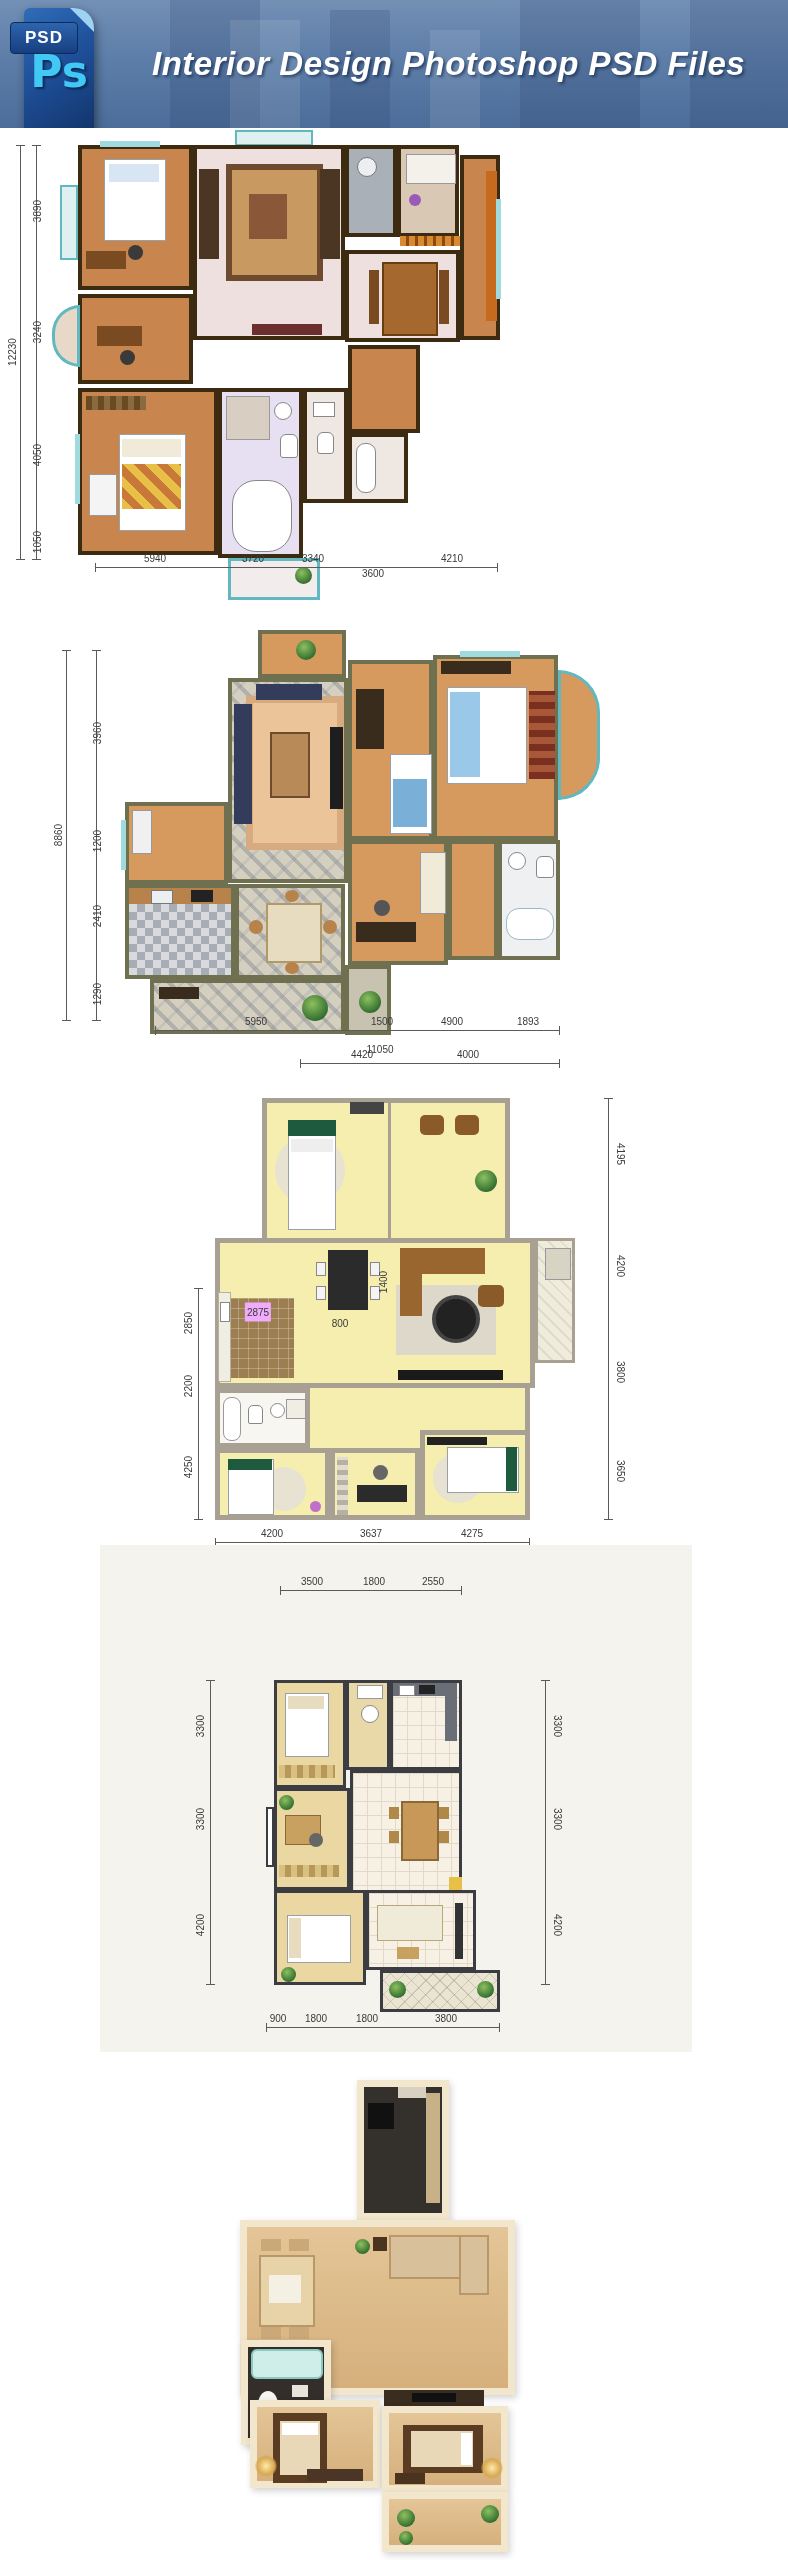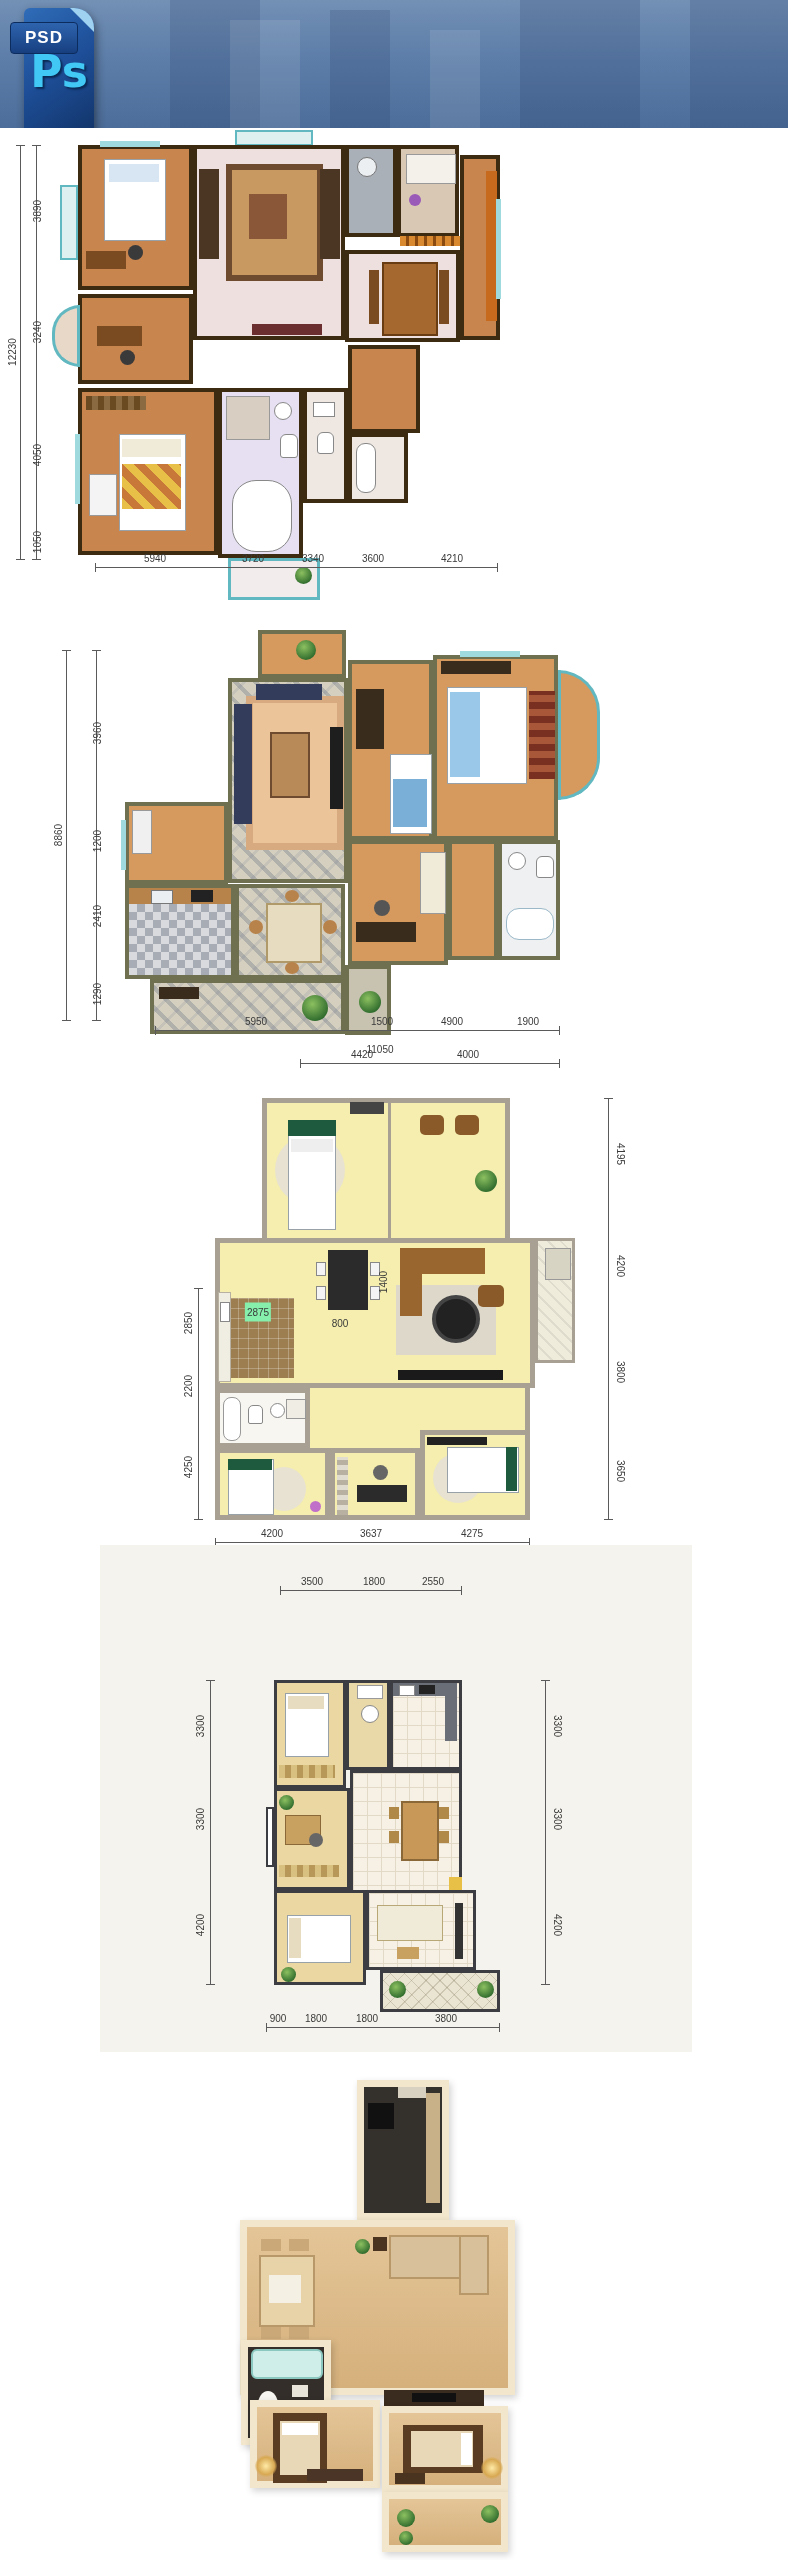--- a/index.html
+++ b/index.html
@@ -74,20 +74,21 @@
   <div class="ph" style="left:330px;top:10px;width:60px;height:118px"></div>
   <div class="ph" style="left:520px;top:0;width:120px;height:128px"></div>
   <div class="ph" style="left:690px;top:0;width:98px;height:128px"></div>
   <div class="ph2" style="left:230px;top:20px;width:70px;height:108px"></div>
   <div class="ph2" style="left:430px;top:30px;width:50px;height:98px"></div>
   <div class="psd-page">
     <div class="psd-fold"></div>
     <div class="psd-tab">PSD</div>
     <div class="psd-ps">Ps</div>
   </div>
+  <div class="banner-title">Interior Design Photoshop PSD Files</div>
 </header>
 
 <section style="left:0;top:130px;width:788px;height:500px">
 
   <div class="room" style="left:235px;top:0;width:78px;height:16px;background:#dff0f0;border:2px solid #62b8c0"></div>
   <div class="room" style="left:60px;top:55px;width:18px;height:75px;background:#dff0f0;border:2px solid #62b8c0"></div>
   <div class="room" style="left:78px;top:15px;width:115px;height:145px;background:#c9854e;border:4px solid #3c2b10">
     <div class="abs" style="left:22px;top:10px;width:60px;height:80px;background:#fff;border:1px solid #98a0a8"></div>
     <div class="abs" style="left:27px;top:15px;width:50px;height:18px;background:#d7e6f2"></div>
     <div class="abs" style="left:4px;top:102px;width:40px;height:18px;background:#7a4a20"></div>
@@ -153,21 +154,21 @@
   <div class="vl" style="left:36px;top:15px;height:415px"></div>
   <div class="dim v" style="left:12px;top:222px">12230</div>
   <div class="dim v" style="left:37px;top:81px">3890</div>
   <div class="dim v" style="left:37px;top:202px">3240</div>
   <div class="dim v" style="left:37px;top:325px">4050</div>
   <div class="dim v" style="left:37px;top:412px">1050</div>
   <div class="hl" style="left:95px;top:437px;width:403px"></div>
   <div class="dim" style="left:155px;top:428px">5940</div>
   <div class="dim" style="left:253px;top:428px">3720</div>
   <div class="dim" style="left:313px;top:428px">3340</div>
-  <div class="dim" style="left:373px;top:428px">3600</div>
+  <div class="dim" style="left:373px;top:443px">3600</div>
   <div class="dim" style="left:452px;top:428px">4210</div>
 </section>
 
 <section style="left:0;top:630px;width:788px;height:450px">
   <div class="room" style="left:258px;top:0;width:88px;height:48px;background:#d79a5e;border:4px solid #6f7050">
     <div class="plant" style="left:34px;top:6px;width:20px;height:20px"></div>
   </div>
   <div class="room tilep" style="left:228px;top:48px;width:120px;height:205px;border:4px solid #6f7050">
     <div class="abs" style="left:14px;top:14px;width:84px;height:140px;background:#ecc49a;border:7px solid #d8aa80"></div>
     <div class="abs" style="left:38px;top:50px;width:36px;height:62px;background:#b88a58;border:2px solid #6e4a2e"></div>
@@ -227,21 +228,21 @@
   <div class="vl" style="left:96px;top:20px;height:371px"></div>
   <div class="dim v" style="left:58px;top:205px">8860</div>
   <div class="dim v" style="left:97px;top:103px">3960</div>
   <div class="dim v" style="left:97px;top:211px">1200</div>
   <div class="dim v" style="left:97px;top:286px">2410</div>
   <div class="dim v" style="left:97px;top:364px">1290</div>
   <div class="hl" style="left:155px;top:400px;width:405px"></div>
   <div class="dim" style="left:256px;top:391px">5950</div>
   <div class="dim" style="left:382px;top:391px">1500</div>
   <div class="dim" style="left:452px;top:391px">4900</div>
-  <div class="dim" style="left:528px;top:391px">1900</div>
+  <div class="dim" style="left:528px;top:391px">1893</div>
   <div class="dim" style="left:380px;top:419px">11050</div>
 </section>
 
 <section style="left:0;top:1050px;width:788px;height:515px">
 
   <div class="room" style="left:262px;top:48px;width:248px;height:145px;background:#f5eeae;border:5px solid #a8a092"></div>
   <div class="room" style="left:215px;top:188px;width:320px;height:150px;background:#f5eeae;border:5px solid #a8a092"></div>
   <div class="room" style="left:215px;top:333px;width:315px;height:137px;background:#f5eeae;border:5px solid #a8a092"></div>
 
   <div class="room" style="left:388px;top:50px;width:3px;height:140px;background:#a8a092"></div>
@@ -291,21 +292,21 @@
     <div class="abs" style="left:22px;top:32px;width:50px;height:17px;background:#2b2b2b"></div>
     <div class="abs" style="left:38px;top:12px;width:15px;height:15px;border-radius:50%;background:#666"></div>
   </div>
   <div class="room" style="left:420px;top:380px;width:110px;height:90px;border:5px solid #a8a092;background:#f5eeae">
     <div class="abs" style="left:8px;top:18px;width:50px;height:50px;border-radius:50%;background:#e8e2d2"></div>
     <div class="abs" style="left:22px;top:12px;width:70px;height:44px;background:#fff;border:1px solid #98a0a8"></div>
     <div class="abs" style="left:81px;top:12px;width:11px;height:44px;background:#1d5a3e"></div>
     <div class="abs" style="left:2px;top:2px;width:60px;height:8px;background:#222"></div>
   </div>
 
-  <div class="dim" style="left:258px;top:262px;background:#86efac;padding:4px 2px">2875</div>
+  <div class="dim" style="left:258px;top:262px;background:#f0abfc;padding:4px 2px">2875</div>
   <div class="dim" style="left:340px;top:273px">800</div>
   <div class="dim v" style="left:383px;top:232px">1400</div>
 
   <div class="hl" style="left:300px;top:13px;width:260px"></div>
   <div class="dim" style="left:362px;top:4px">4420</div>
   <div class="dim" style="left:468px;top:4px">4000</div>
   <div class="vl" style="left:608px;top:48px;height:422px"></div>
   <div class="dim vr" style="left:620px;top:104px">4195</div>
   <div class="dim vr" style="left:620px;top:216px">4200</div>
   <div class="dim vr" style="left:620px;top:322px">3800</div>

